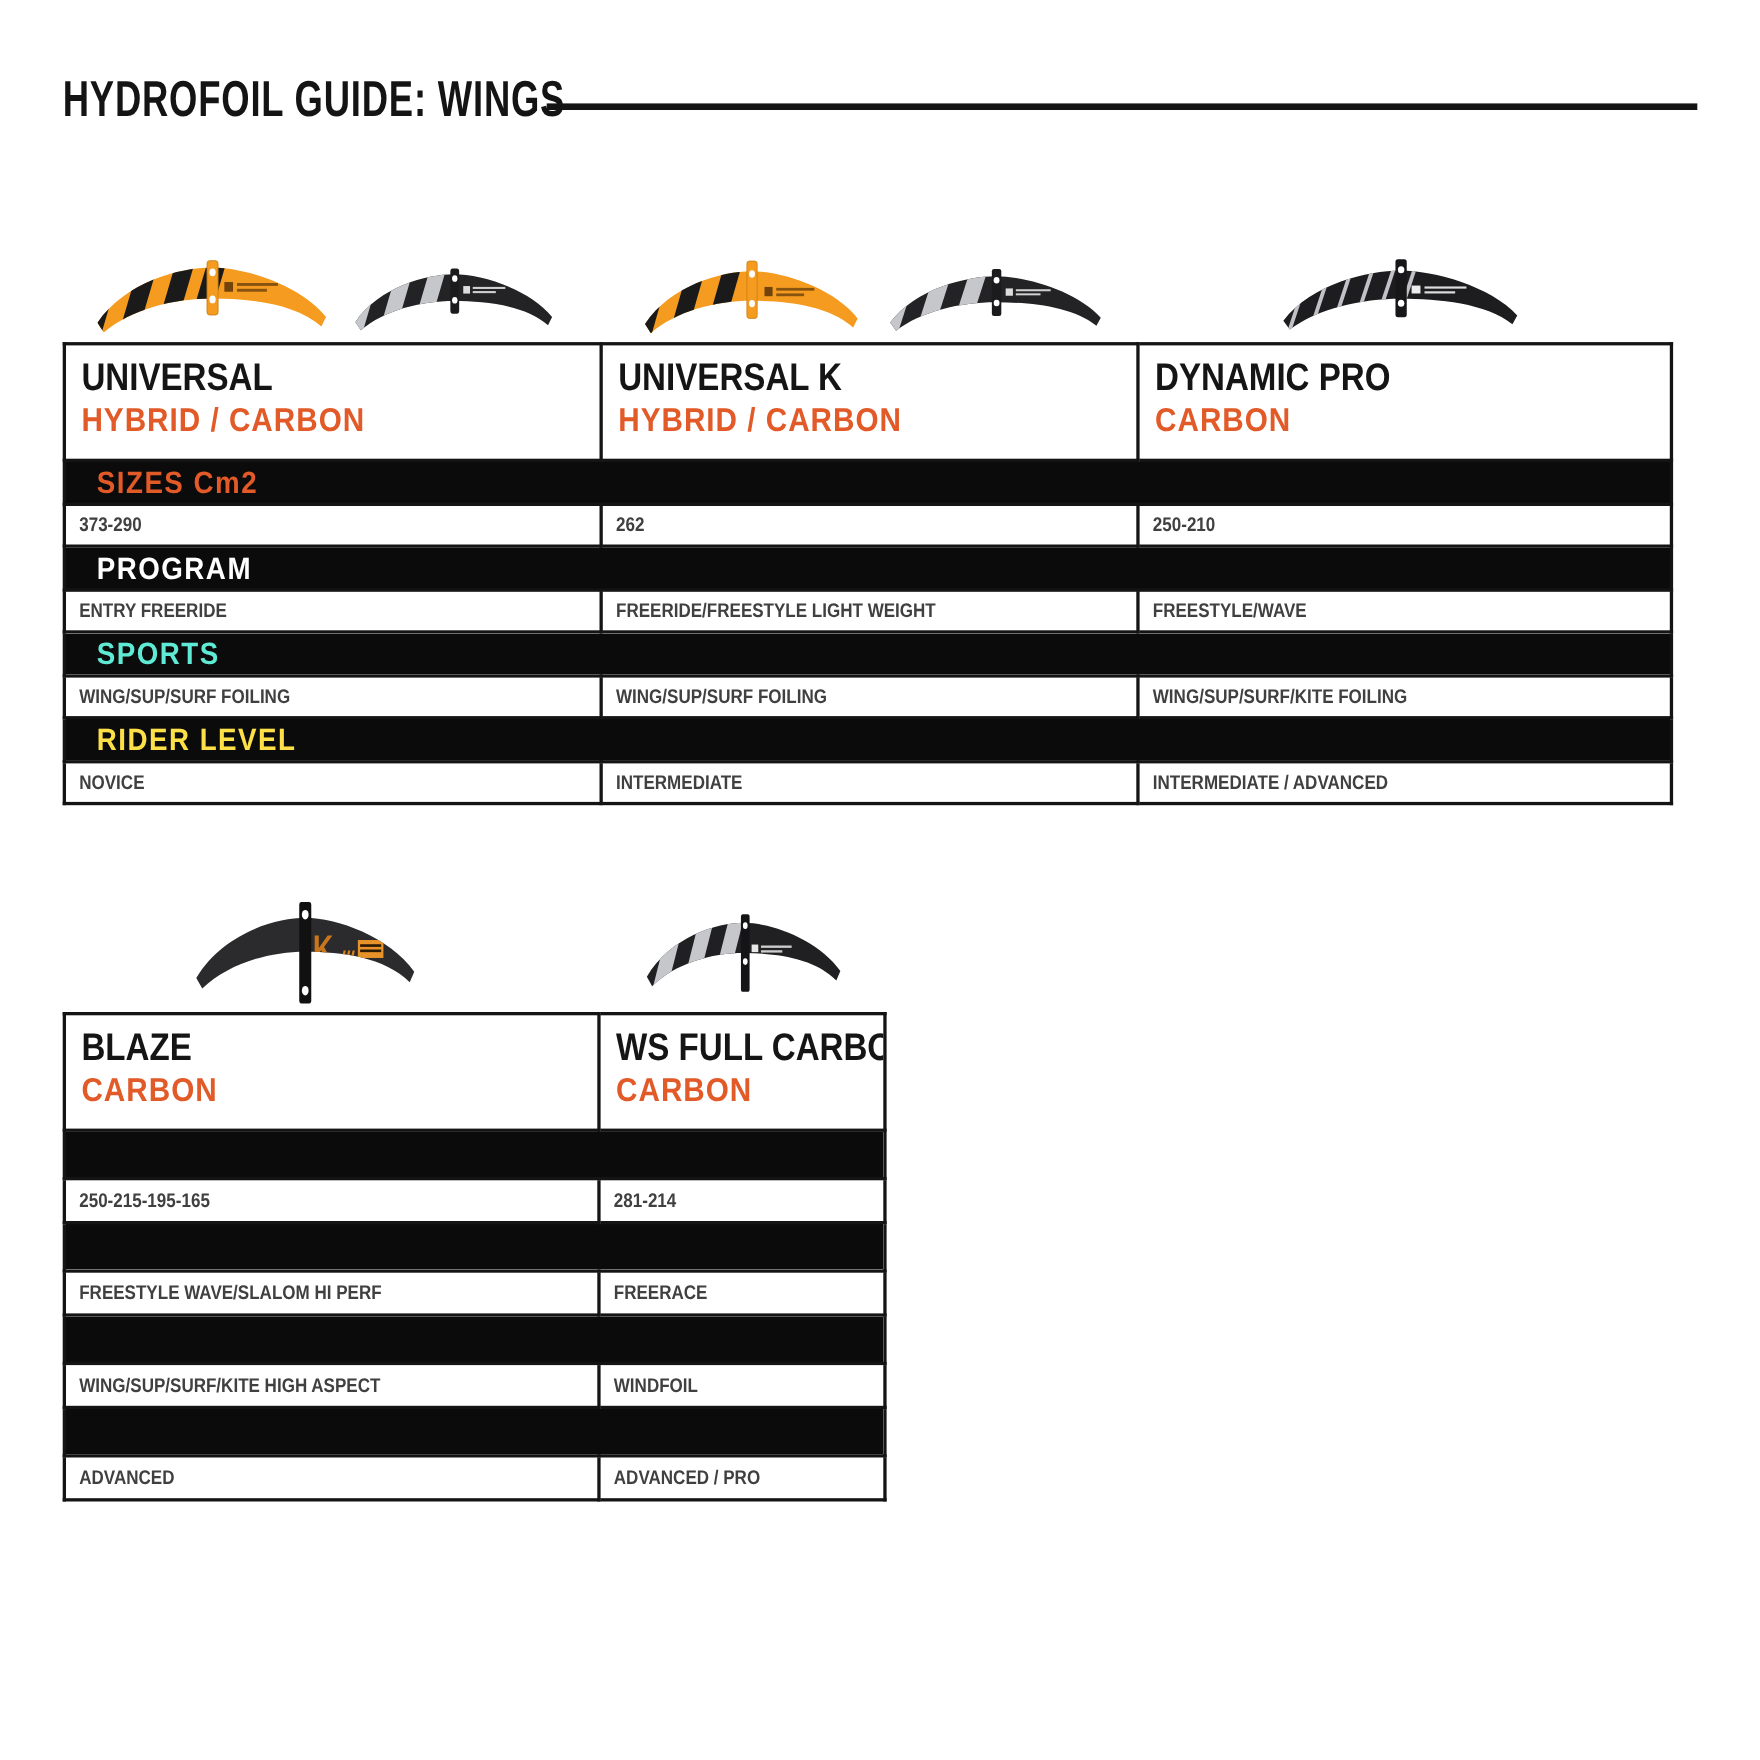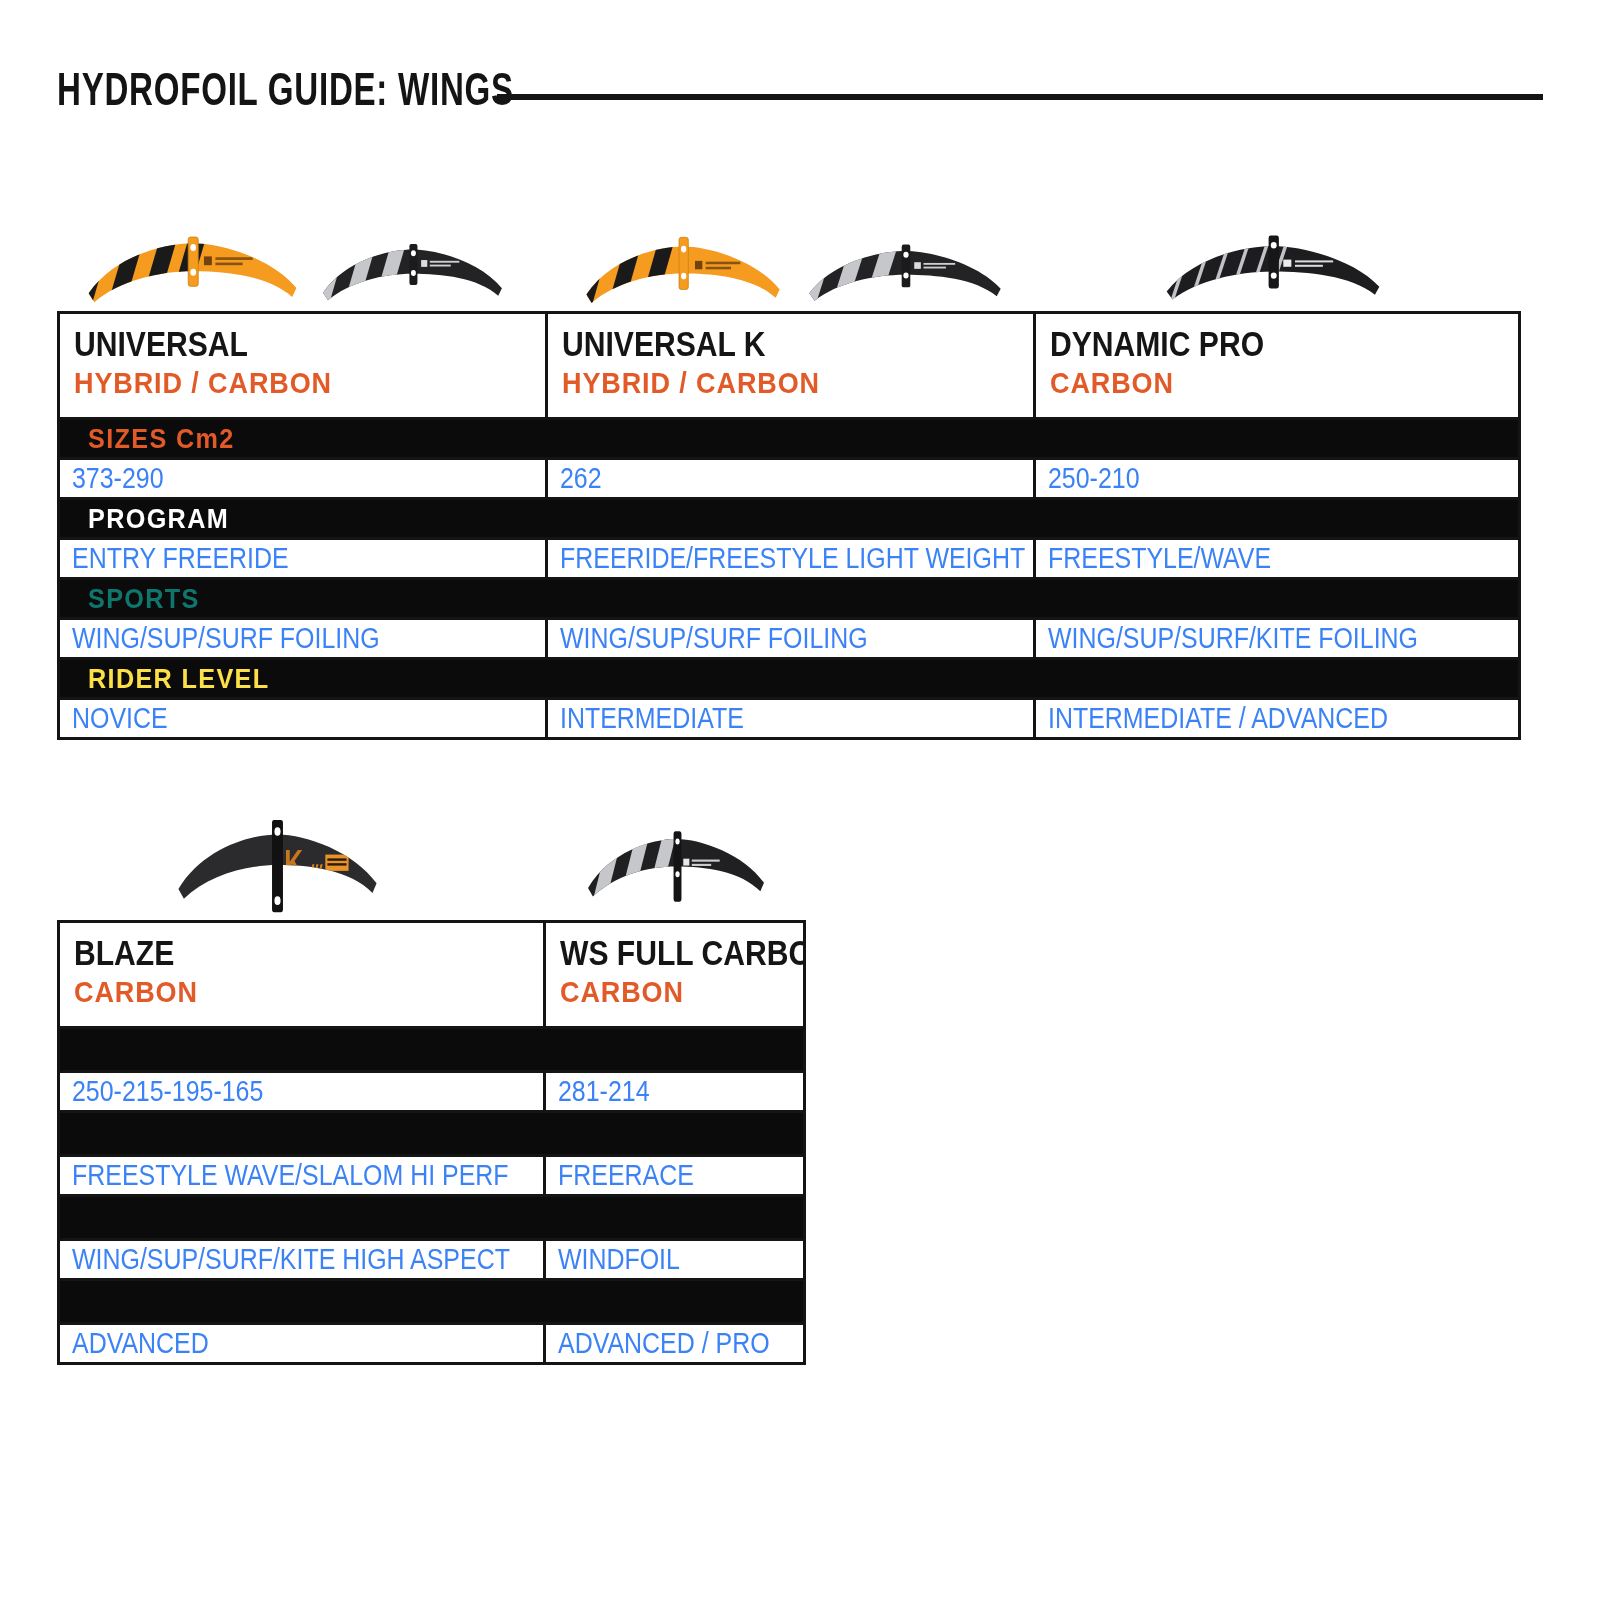--- a/index.html
+++ b/index.html
@@ -50,23 +50,23 @@
   .spec-table tr.bar td {
     background: #0B0B0B;
     height: 40px;
     padding: 0 0 0 28px;
     vertical-align: middle;
   }
   .bar-label { font-size: 28px; font-weight: bold; letter-spacing: 1.5px; }
   .spec-table tr.val td {
     height: 38px;
     padding: 2px 12px;
-    font-size: 29px;
-    font-weight: normal;
-    color: #3b82f6;
+    font-size: 18px;
+    font-weight: bold;
+    color: #404040;
   }
   .t2 tr.bar td { height: 44px; }
   .t2 tr.val td { height: 40px; }
 </style>
 </head>
 <body>
 
 <div class="page">
 
   <div class="page-header">
@@ -219,21 +219,21 @@
     </tr>
     <tr class="bar">
       <td colspan="3"><span class="bar-label" style="color:#ffffff"><span class="cd cd90">PROGRAM</span></span></td>
     </tr>
     <tr class="val">
       <td><span class="cd cd86">ENTRY FREERIDE</span></td>
       <td><span class="cd cd86">FREERIDE/FREESTYLE LIGHT WEIGHT</span></td>
       <td><span class="cd cd86">FREESTYLE/WAVE</span></td>
     </tr>
     <tr class="bar">
-      <td colspan="3"><span class="bar-label" style="color:#0f766e"><span class="cd cd90">SPORTS</span></span></td>
+      <td colspan="3"><span class="bar-label" style="color:#5eead4"><span class="cd cd90">SPORTS</span></span></td>
     </tr>
     <tr class="val">
       <td><span class="cd cd86">WING/SUP/SURF FOILING</span></td>
       <td><span class="cd cd86">WING/SUP/SURF FOILING</span></td>
       <td><span class="cd cd86">WING/SUP/SURF/KITE FOILING</span></td>
     </tr>
     <tr class="bar">
       <td colspan="3"><span class="bar-label" style="color:#fde047"><span class="cd cd90">RIDER LEVEL</span></span></td>
     </tr>
     <tr class="val">

